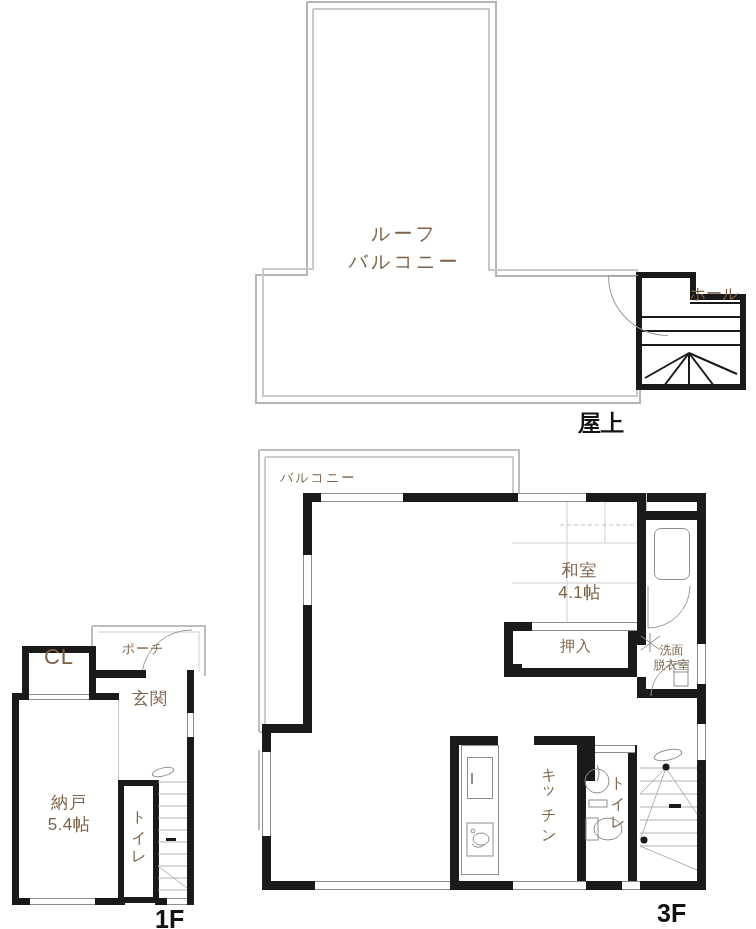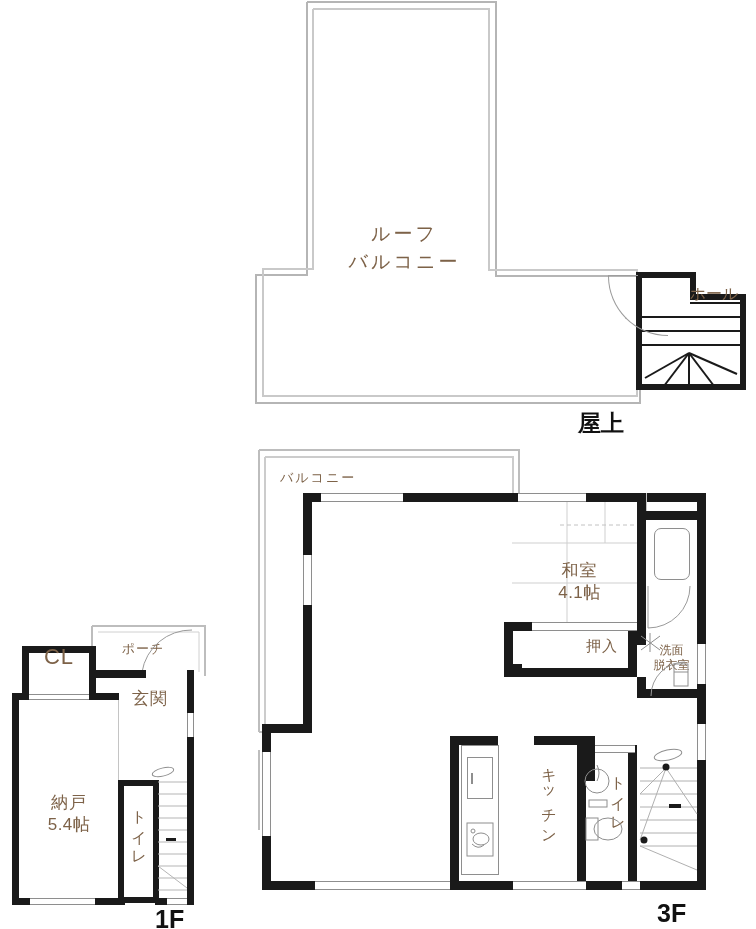--- a/index.html
+++ b/index.html
@@ -136,21 +136,21 @@
   </svg>
   <div class="lbl jp" style="left:537px;top:120px;width:85px;font-size:17px;letter-spacing:1px;">和室</div>
   <div class="lbl" style="left:537px;top:143px;width:85px;font-size:17px;">4.1帖</div>
 
   <div class="wall" style="left:637px;top:53px;width:9px;height:138px;"></div>
   <div class="wall" style="left:504px;top:182px;width:28px;height:9px;"></div>
   <div class="win" style="left:532px;top:182px;width:105px;height:9px;"></div>
   <div class="wall" style="left:504px;top:182px;width:9px;height:46px;"></div>
 
   <div class="room" style="left:513px;top:191px;width:124px;height:37px;"></div>
-  <div class="lbl jp" style="left:534px;top:198px;width:84px;font-size:15px;letter-spacing:1px;text-align:right;">押入</div>
+  <div class="lbl jp" style="left:534px;top:198px;width:84px;font-size:15px;letter-spacing:1px;">押入</div>
   <div class="wall" style="left:504px;top:228px;width:133px;height:9px;"></div>
   <div class="wall" style="left:628px;top:191px;width:9px;height:46px;"></div>
   <div class="wall" style="left:504px;top:224px;width:18px;height:13px;"></div>
 
   <div class="room" style="left:646px;top:62px;width:51px;height:126px;"></div>
   <div class="wall" style="left:646px;top:71px;width:51px;height:9px;"></div>
   <div class="line" style="left:646px;top:53px;width:1px;height:18px;background:#c4c4c4;"></div>
   <div class="fixture r" style="left:654px;top:88px;width:36px;height:52px;"></div>
 
   <svg style="left:0;top:0;width:756px;height:489px;">

